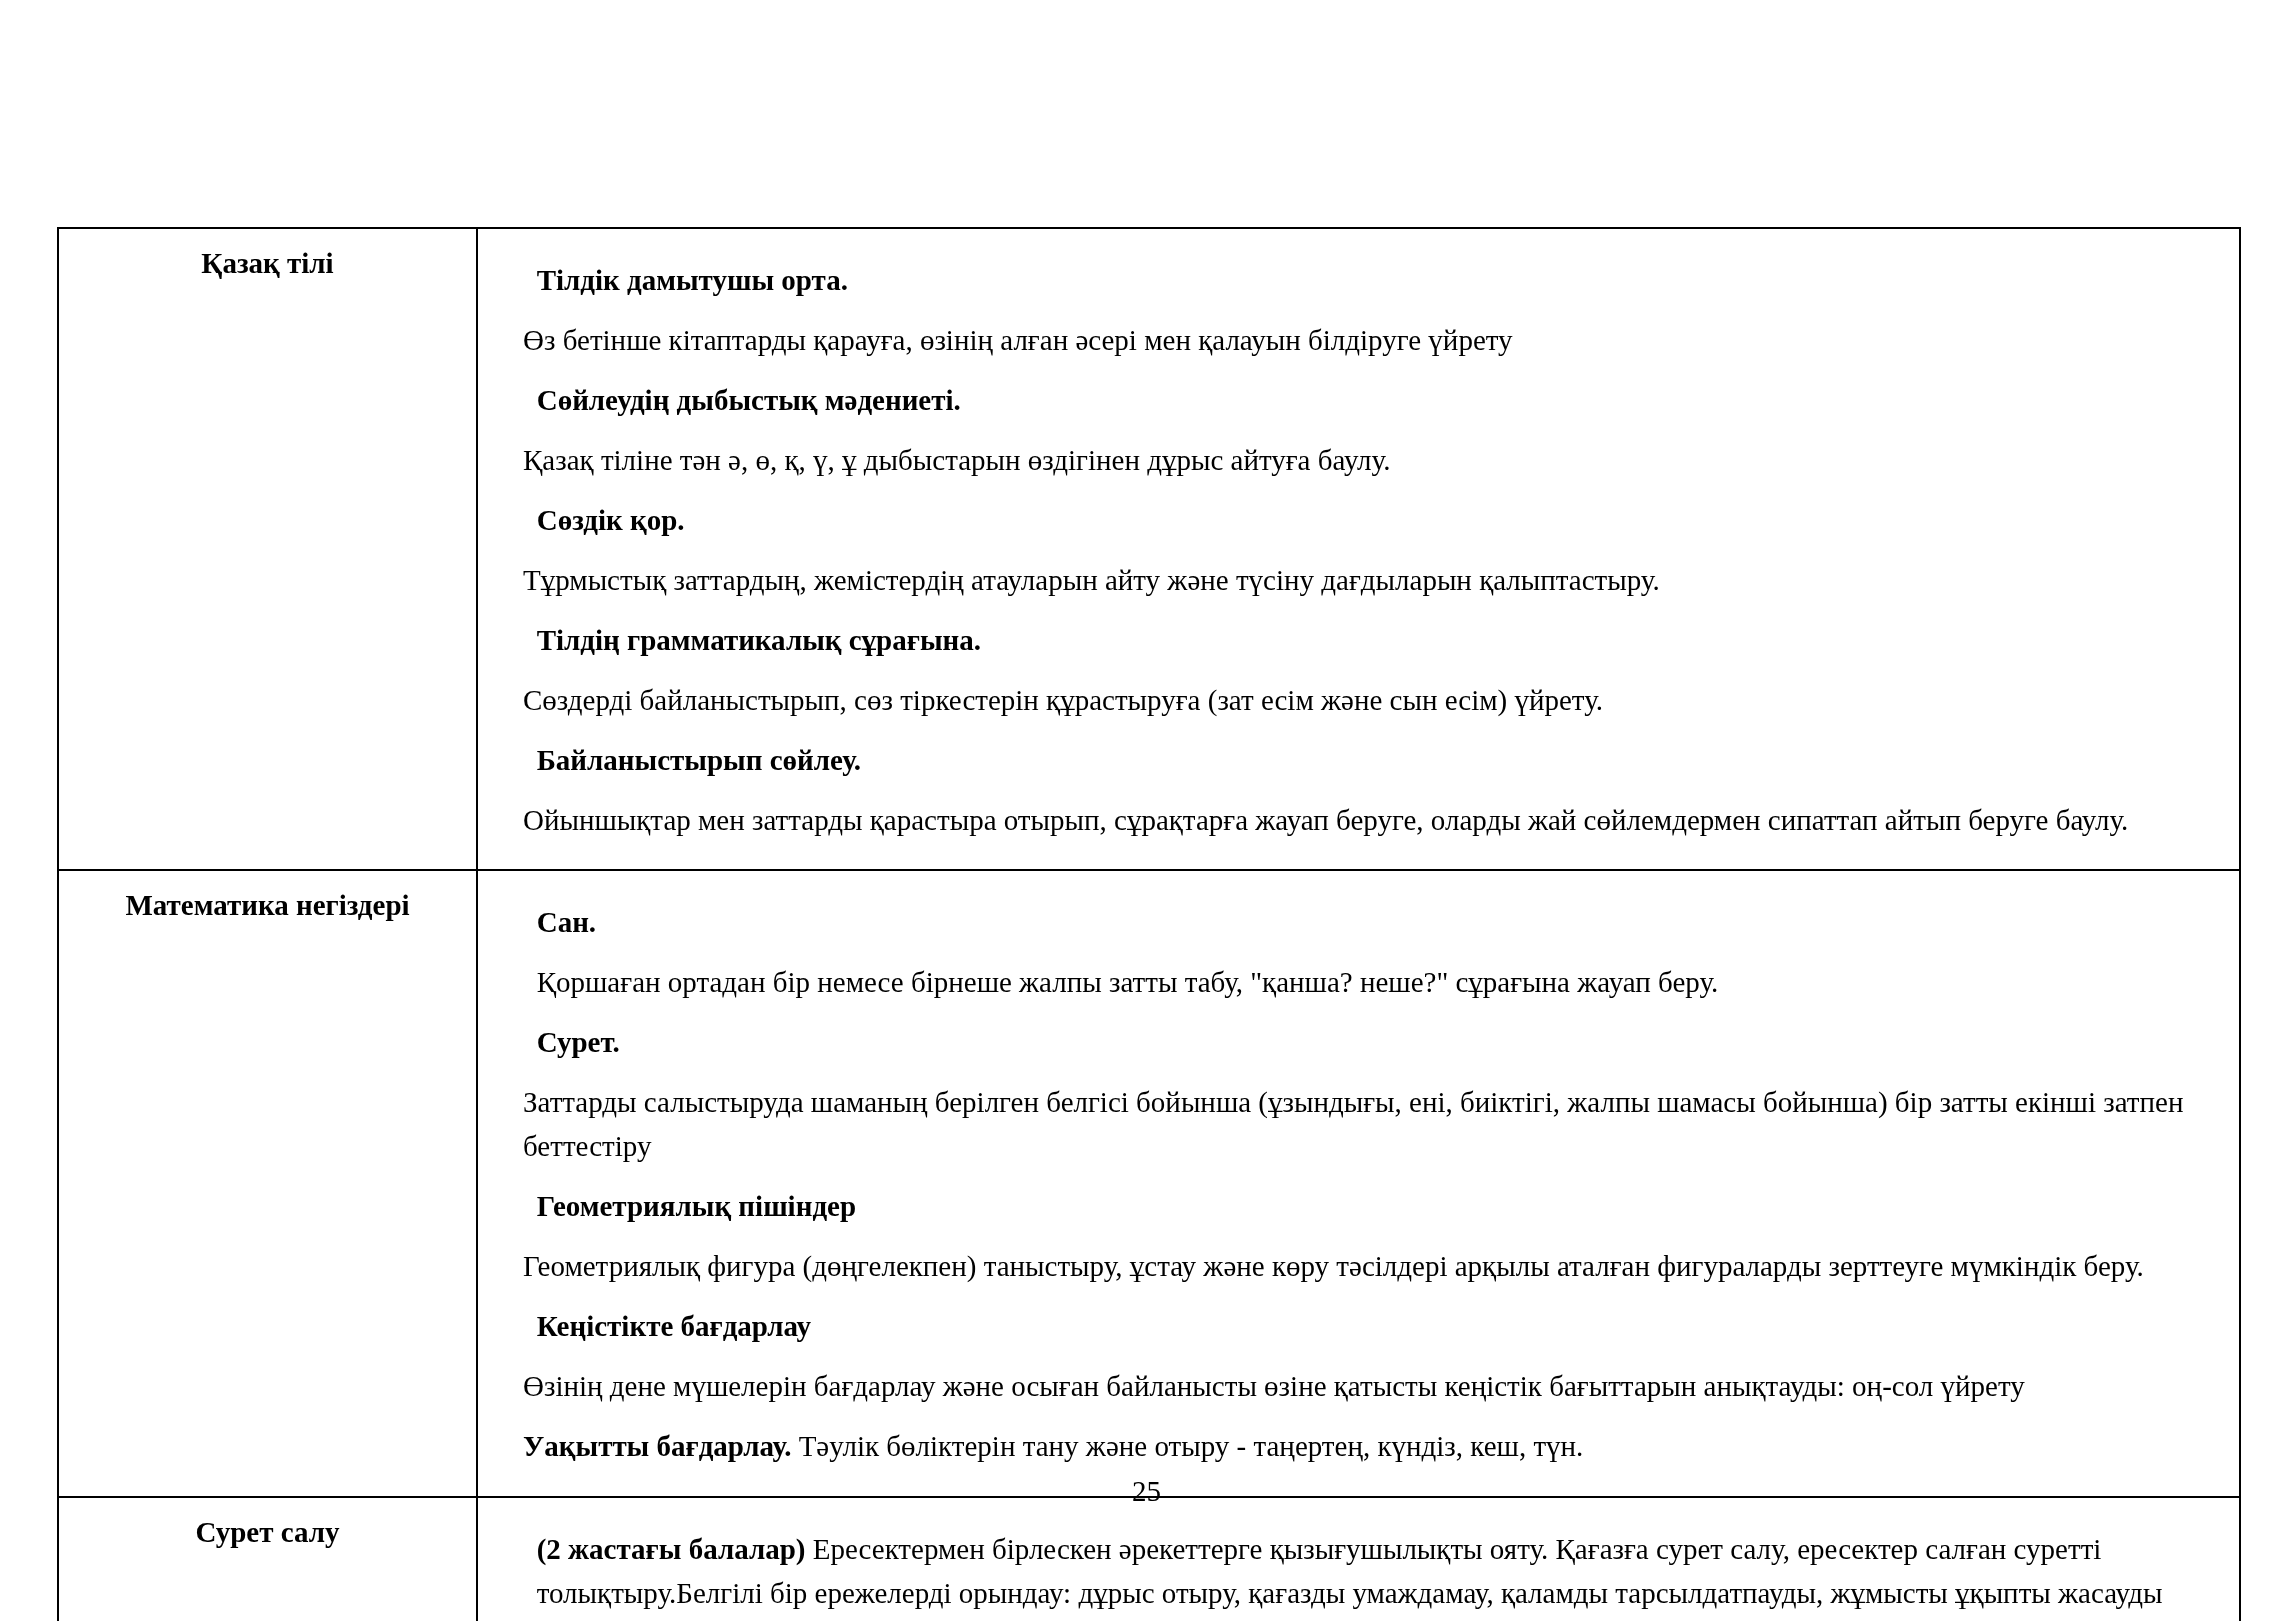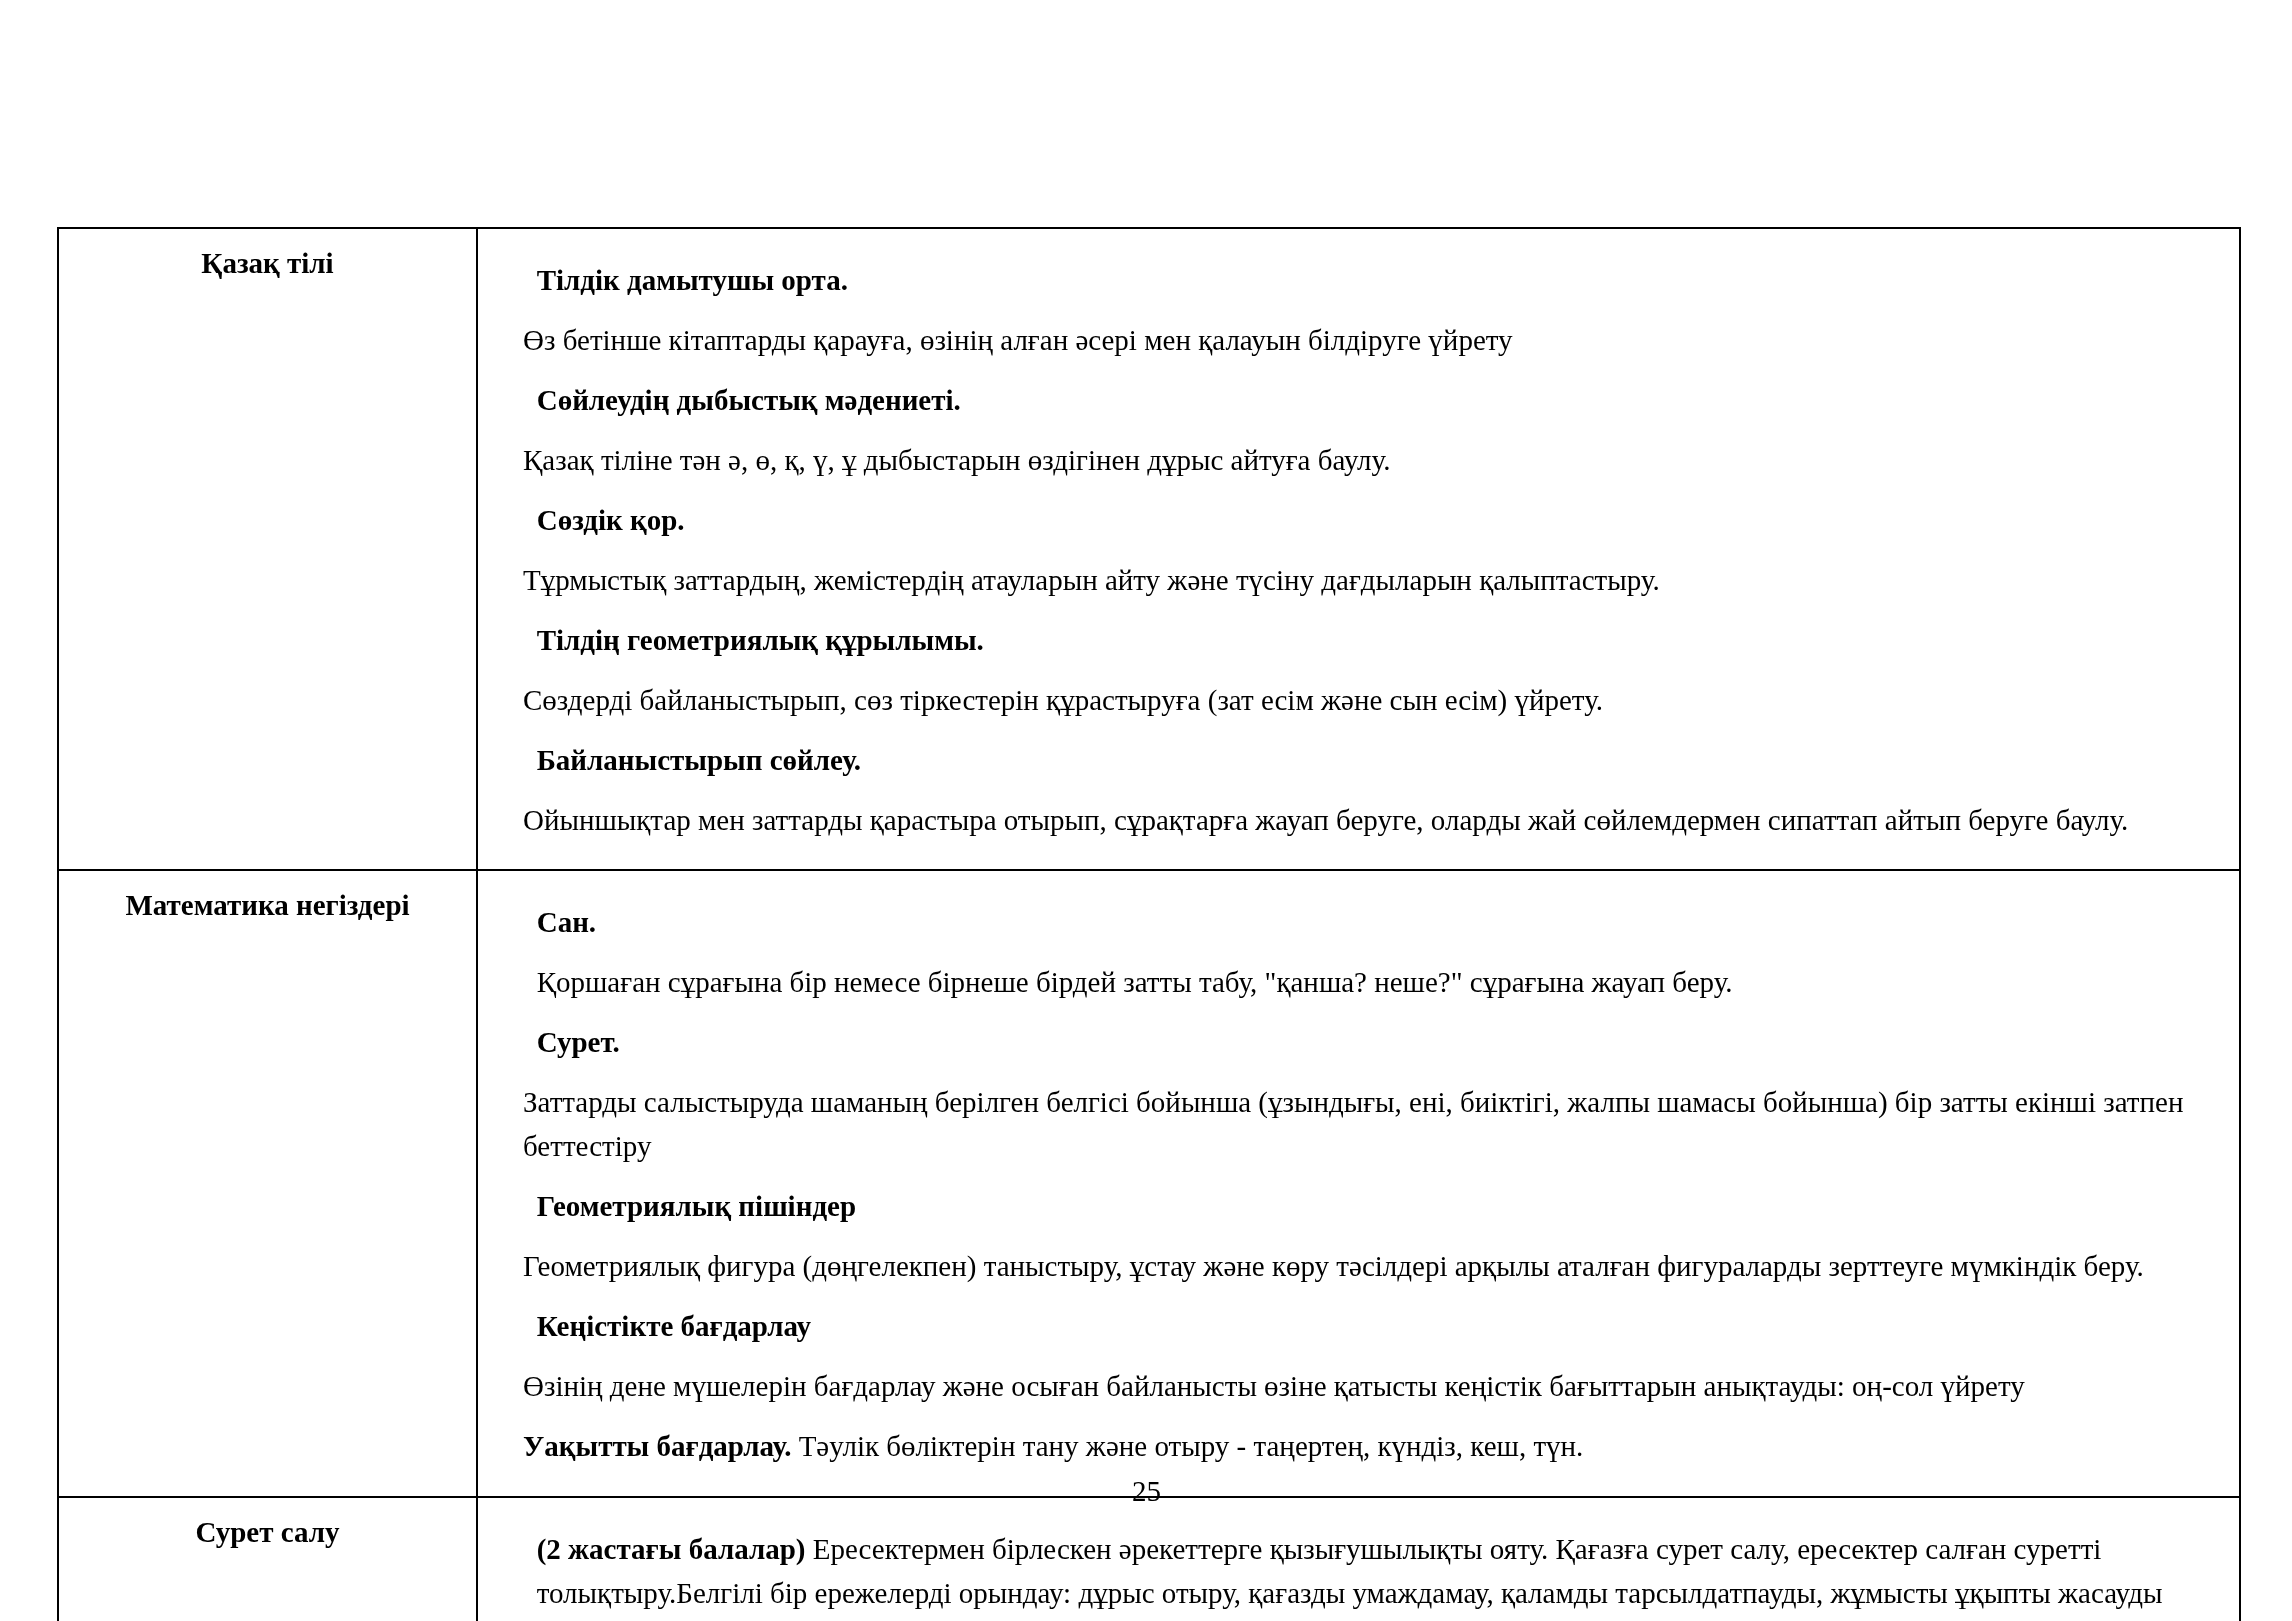--- a/index.html
+++ b/index.html
@@ -87,37 +87,37 @@
           <div class="label-cell">Қазақ тілі</div>
         </td>
         <td class="col-body">
           <div class="body-cell">
             <p class="b indent-1">Тілдік дамытушы орта.</p>
             <p>Өз бетінше кітаптарды қарауға, өзінің алған әсері мен қалауын білдіруге үйрету</p>
             <p class="b indent-1">Сөйлеудің дыбыстық мәдениеті.</p>
             <p>Қазақ тіліне тән ә, ө, қ, ү, ұ дыбыстарын өздігінен дұрыс айтуға баулу.</p>
             <p class="b indent-1">Сөздік қор.</p>
             <p>Тұрмыстық заттардың, жемістердің атауларын айту және түсіну дағдыларын қалыптастыру.</p>
-            <p class="b indent-1">Тілдің геометриялық құрылымы.</p>
+            <p class="b indent-1">Тілдің грамматикалық сұрағына.</p>
             <p>Сөздерді байланыстырып, сөз тіркестерін құрастыруға (зат есім және сын есім) үйрету.</p>
             <p class="b indent-1">Байланыстырып сөйлеу.</p>
             <p>Ойыншықтар мен заттарды қарастыра отырып, сұрақтарға жауап беруге, оларды жай сөйлемдермен сипаттап айтып беруге баулу.</p>
           </div>
         </td>
       </tr>
 
 
       <tr>
         <td class="col-label">
           <div class="label-cell">Математика негіздері</div>
         </td>
         <td class="col-body">
           <div class="body-cell">
             <p class="b indent-1">Сан.</p>
-            <p class="indent-1">Қоршаған сұрағына бір немесе   бірнеше бірдей затты табу, "қанша? неше?" сұрағына жауап беру.</p>
+            <p class="indent-1">Қоршаған ортадан бір немесе   бірнеше жалпы затты табу, "қанша? неше?" сұрағына жауап беру.</p>
             <p class="b indent-1">Сурет.</p>
             <p>Заттарды салыстыруда шаманың берілген белгісі бойынша (ұзындығы, ені, биіктігі, жалпы шамасы бойынша) бір затты екінші затпен беттестіру</p>
             <p class="b indent-1">Геометриялық пішіндер</p>
             <p>Геометриялық фигура  (дөңгелекпен) таныстыру, ұстау және көру тәсілдері арқылы аталған фигураларды    зерттеуге мүмкіндік беру.</p>
             <p class="b indent-1">Кеңістікте бағдарлау</p>
             <p>Өзінің дене мүшелерін бағдарлау және осыған байланысты өзіне қатысты кеңістік бағыттарын анықтауды: оң-сол үйрету</p>
             <p><span class="b">Уақытты бағдарлау.</span> <span>Тәулік бөліктерін тану және отыру - таңертең, күндіз, кеш, түн.</span></p>
           </div>
         </td>
       </tr>

